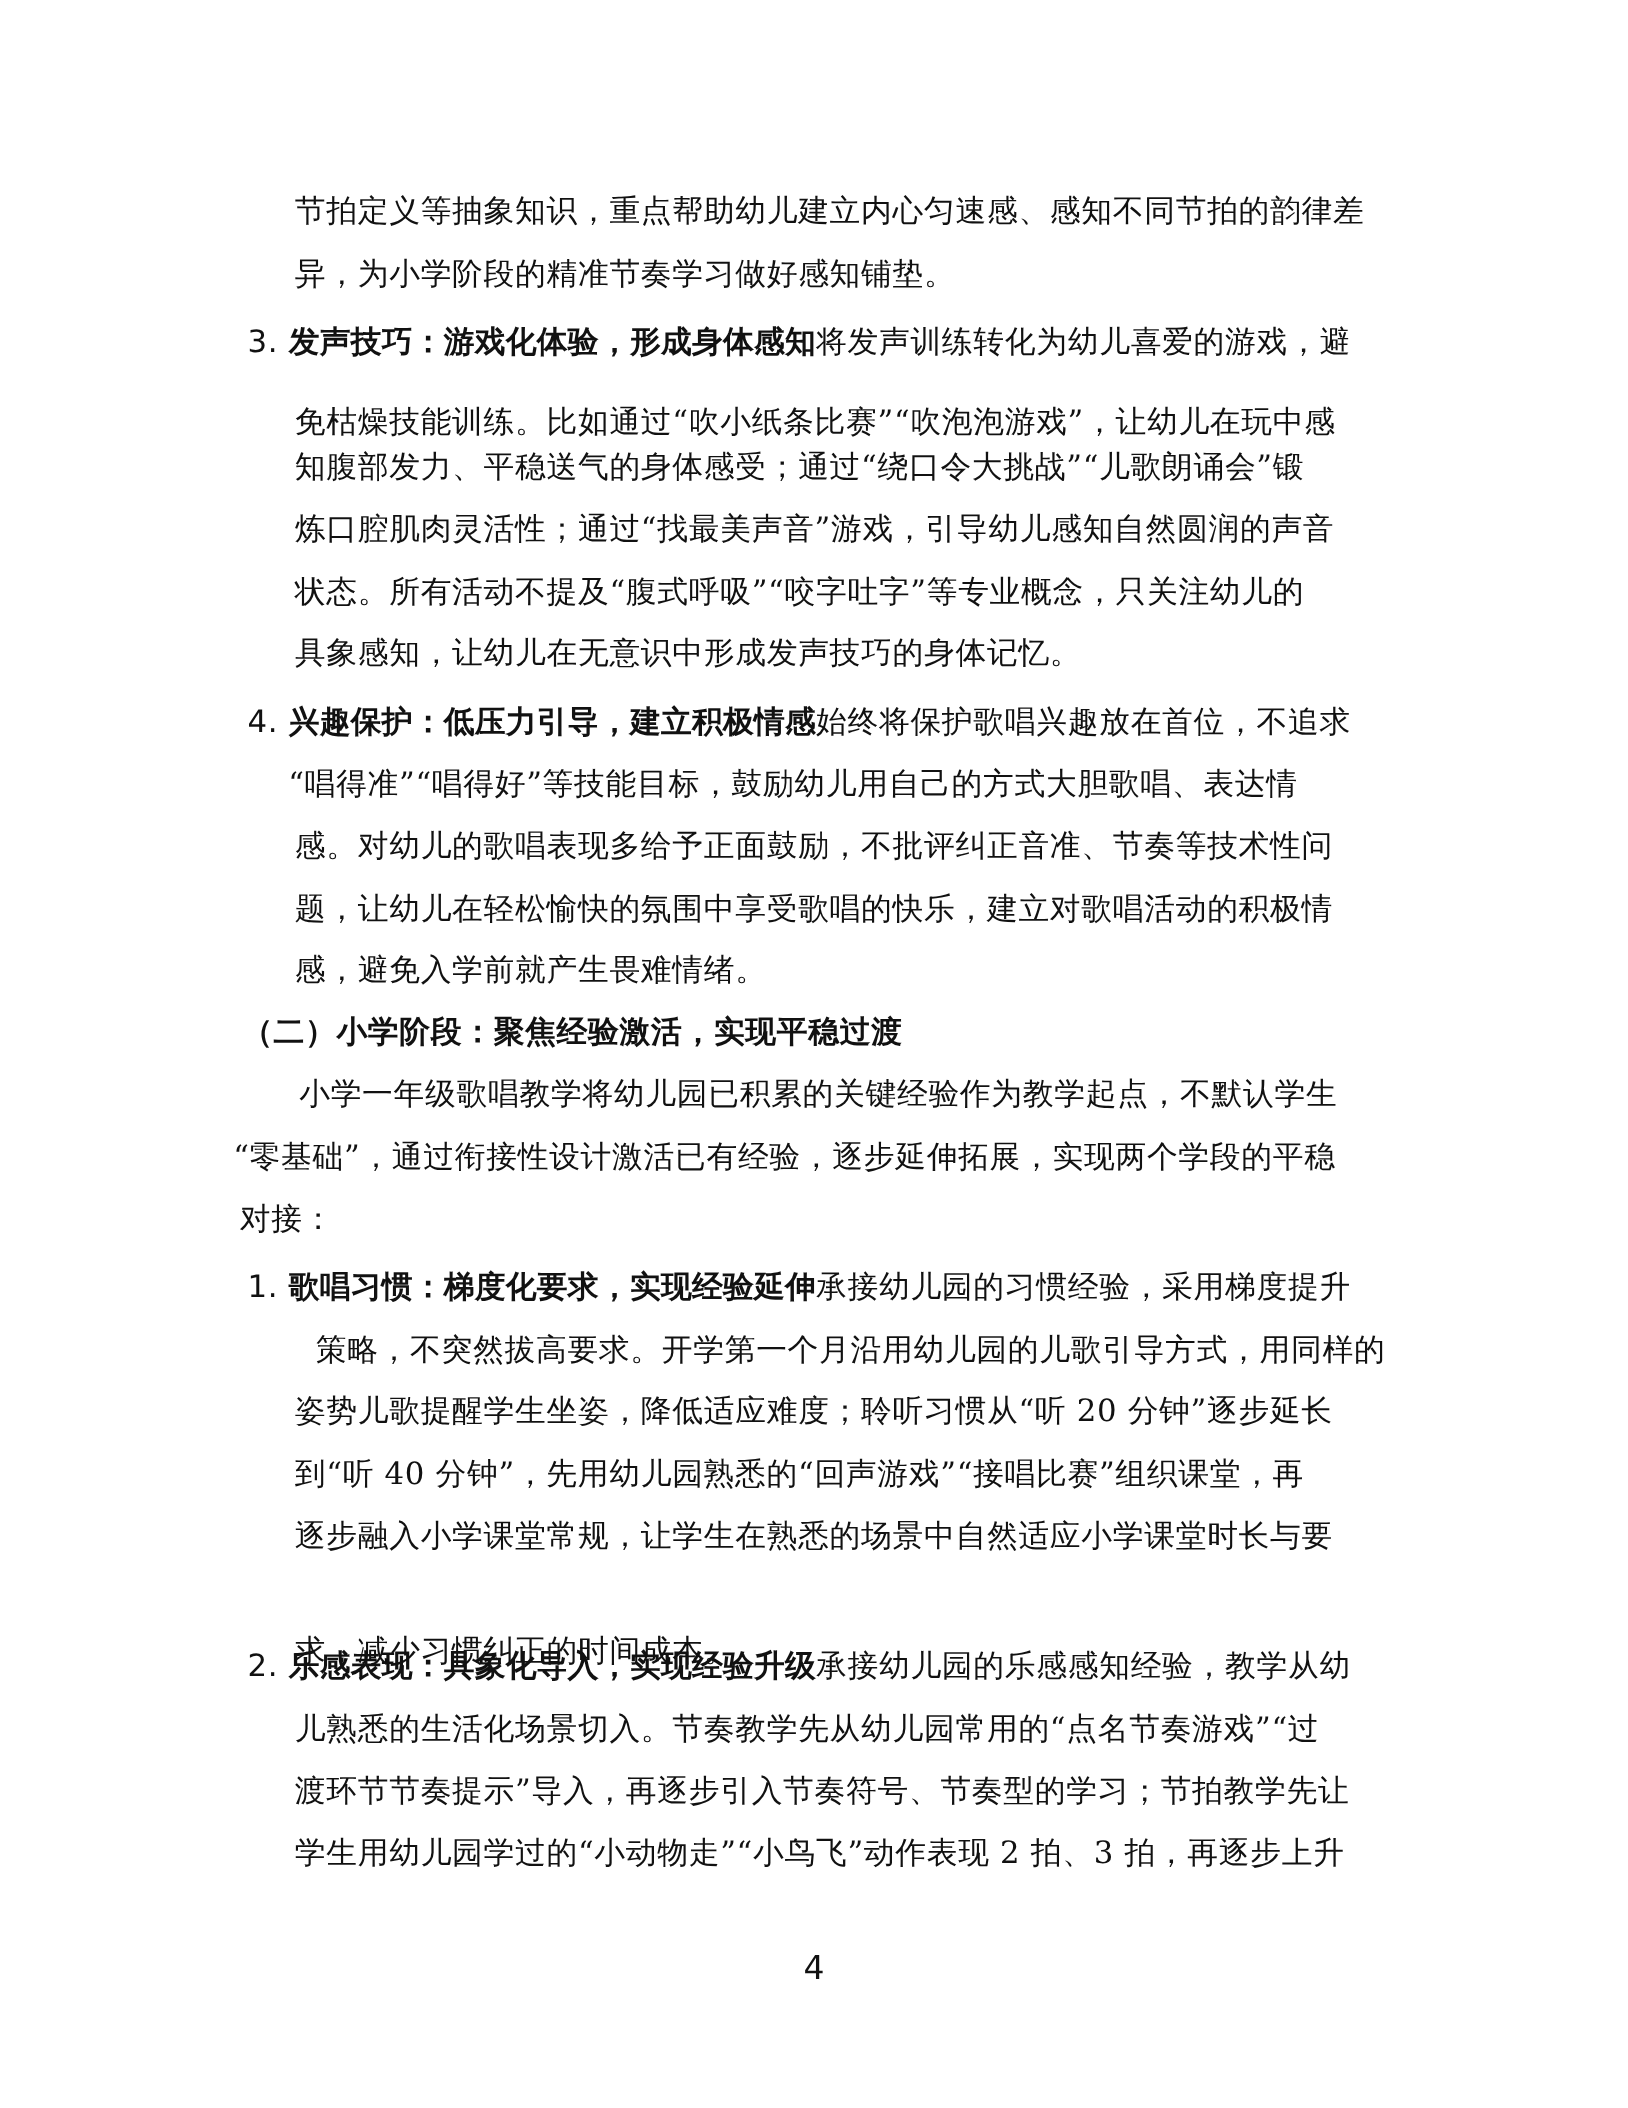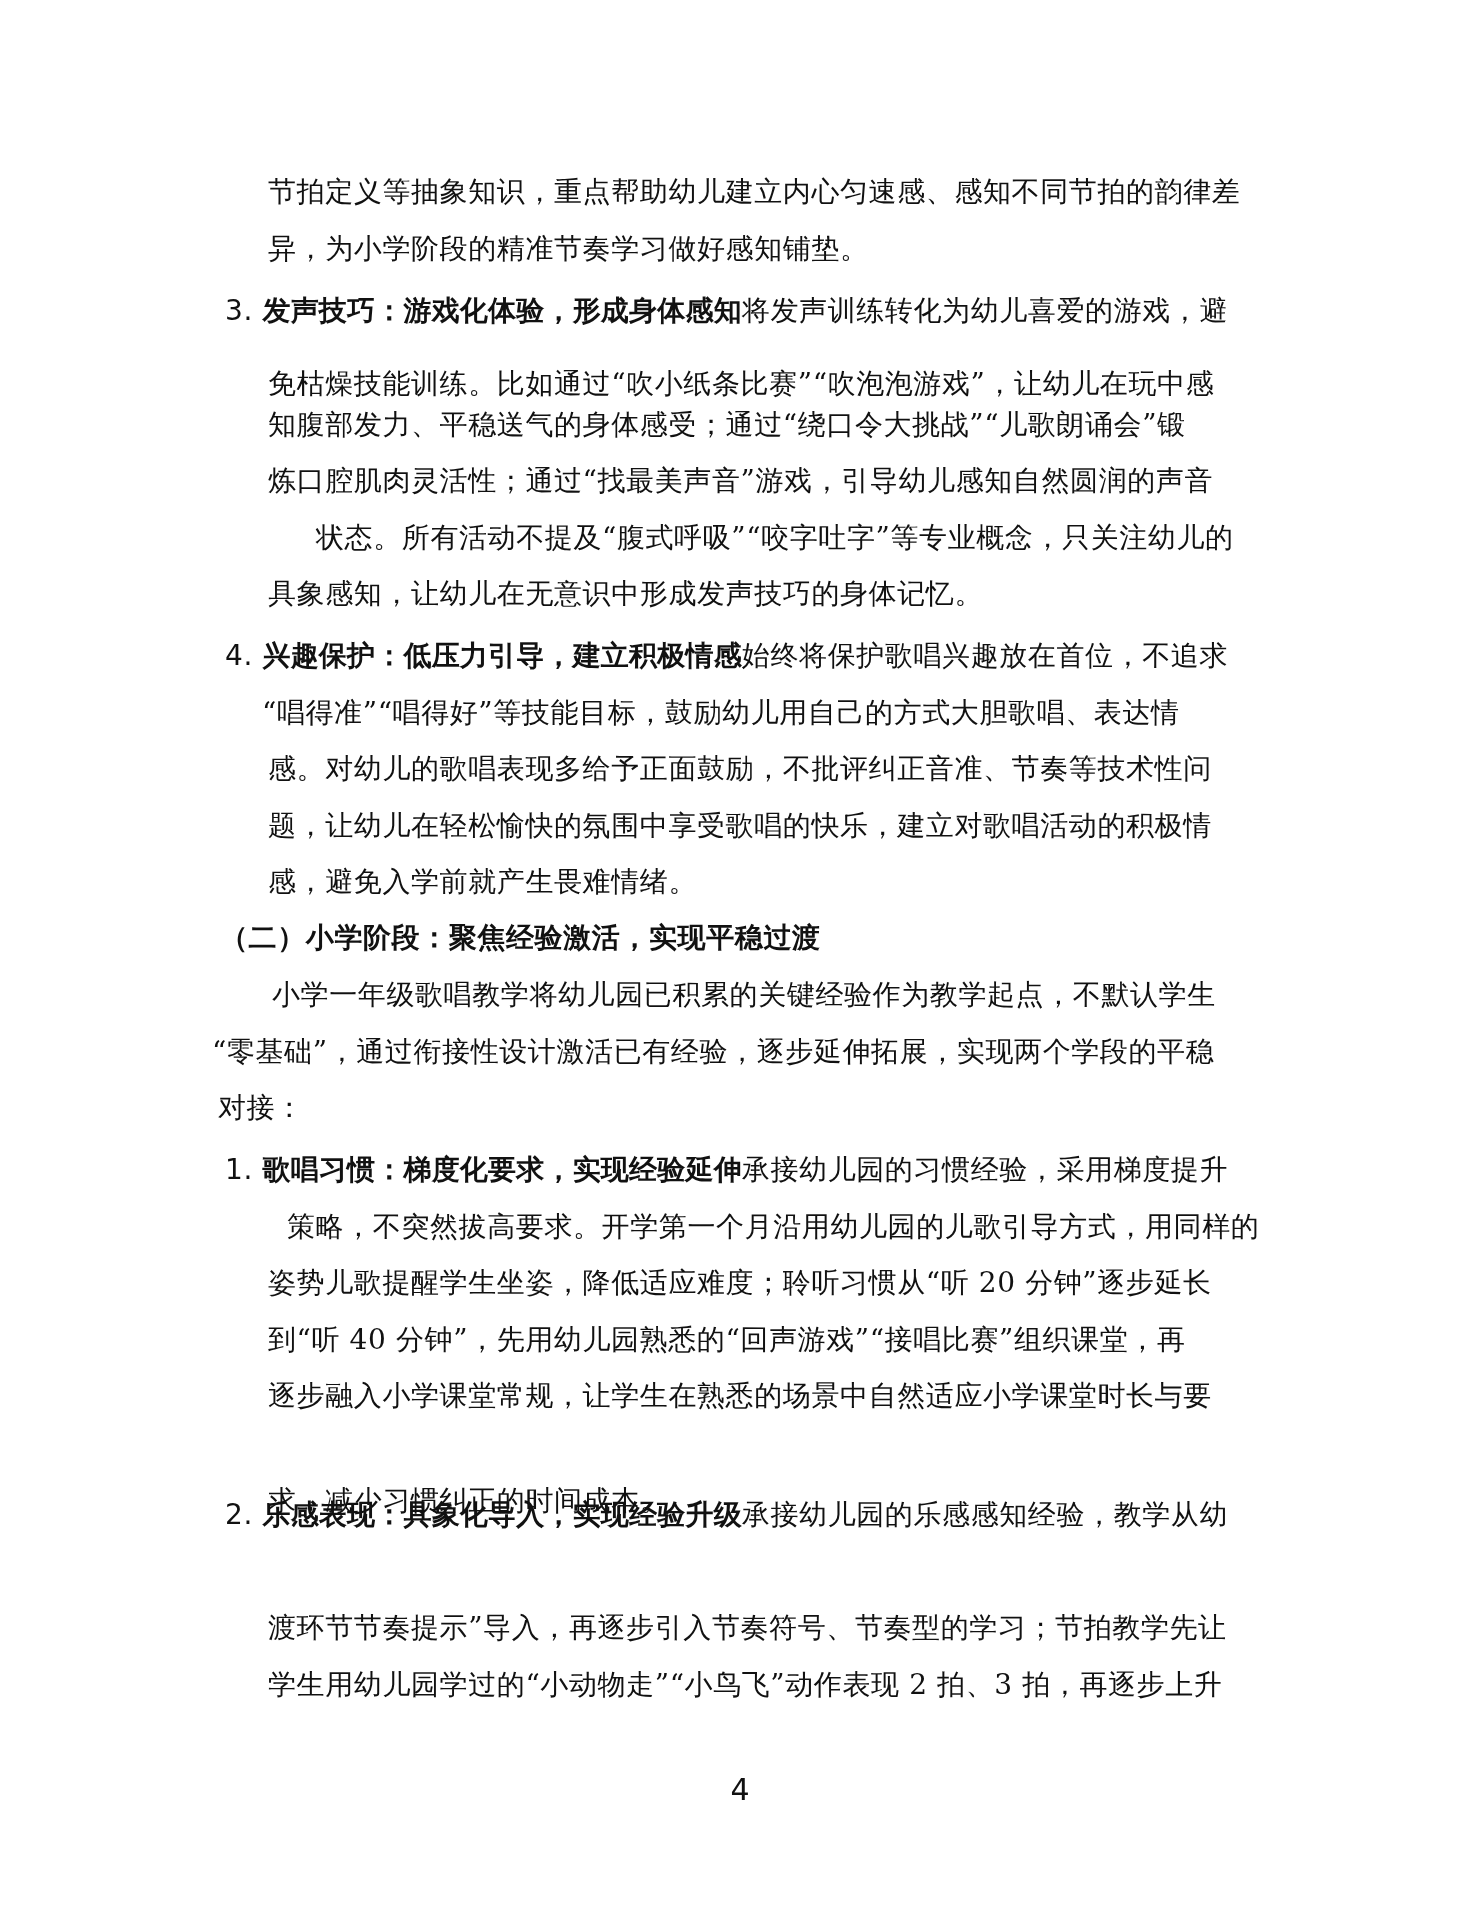--- a/index.html
+++ b/index.html
@@ -21,21 +21,21 @@
   <div class="line" style="left:268px; top:172px;">节拍定义等抽象知识，重点帮助幼儿建立内心匀速感、感知不同节拍的韵律差</div>
   <div class="line" style="left:268px; top:229px;">异，为小学阶段的精准节奏学习做好感知铺垫。</div>
 
   <div class="line" style="left:225px; top:291px;">
     <span class="num">3.</span>
     <span class="b">发声技巧：游戏化体验，形成身体感知</span><span>将发声训练转化为幼儿喜爱的游戏，避</span>
   </div>
   <div class="line" style="left:268px; top:328px;margin-top:36px;">免枯燥技能训练。比如通过“吹小纸条比赛”“吹泡泡游戏”，让幼儿在玩中感</div>
   <div class="line" style="left:268px; top:405px;">知腹部发力、平稳送气的身体感受；通过“绕口令大挑战”“儿歌朗诵会”锻</div>
   <div class="line" style="left:268px; top:461px;">炼口腔肌肉灵活性；通过“找最美声音”游戏，引导幼儿感知自然圆润的声音</div>
-  <div class="line" style="left:268px; top:518px;margin-left:48px;">状态。所有活动不提及“腹式呼吸”“咬字吐字”等专业概念，只关注幼儿的</div>
+  <div class="line" style="left:268px; top:518px;">状态。所有活动不提及“腹式呼吸”“咬字吐字”等专业概念，只关注幼儿的</div>
   <div class="line" style="left:268px; top:574px;">具象感知，让幼儿在无意识中形成发声技巧的身体记忆。</div>
 
   <div class="line" style="left:225px; top:636px;">
     <span class="num">4.</span>
     <span class="b">兴趣保护：低压力引导，建立积极情感</span><span>始终将保护歌唱兴趣放在首位，不追求</span>
   </div>
   <div class="line" style="left:262px; top:693px;">“唱得准”“唱得好”等技能目标，鼓励幼儿用自己的方式大胆歌唱、表达情</div>
   <div class="line" style="left:268px; top:749px;">感。对幼儿的歌唱表现多给予正面鼓励，不批评纠正音准、节奏等技术性问</div>
   <div class="line" style="left:268px; top:806px;">题，让幼儿在轻松愉快的氛围中享受歌唱的快乐，建立对歌唱活动的积极情</div>
   <div class="line" style="left:268px; top:862px;">感，避免入学前就产生畏难情绪。</div>
@@ -53,17 +53,18 @@
   <div class="line" style="left:268px; top:1207px;margin-left:19px;">策略，不突然拔高要求。开学第一个月沿用幼儿园的儿歌引导方式，用同样的</div>
   <div class="line" style="left:268px; top:1263px;">姿势儿歌提醒学生坐姿，降低适应难度；聆听习惯从“听 20 分钟”逐步延长</div>
   <div class="line" style="left:268px; top:1320px;">到“听 40 分钟”，先用幼儿园熟悉的“回声游戏”“接唱比赛”组织课堂，再</div>
   <div class="line" style="left:268px; top:1376px;">逐步融入小学课堂常规，让学生在熟悉的场景中自然适应小学课堂时长与要</div>
   <div class="line" style="left:268px; top:1433px;margin-top:48px;">求，减少习惯纠正的时间成本。</div>
 
   <div class="line" style="left:225px; top:1495px;">
     <span class="num">2.</span>
     <span class="b">乐感表现：具象化导入，实现经验升级</span><span>承接幼儿园的乐感感知经验，教学从幼</span>
   </div>
+  <div class="line" style="left:268px; top:1552px;">儿熟悉的生活化场景切入。节奏教学先从幼儿园常用的“点名节奏游戏”“过</div>
   <div class="line" style="left:268px; top:1608px;">渡环节节奏提示”导入，再逐步引入节奏符号、节奏型的学习；节拍教学先让</div>
   <div class="line" style="left:268px; top:1665px;">学生用幼儿园学过的“小动物走”“小鸟飞”动作表现 2 拍、3 拍，再逐步上升</div>
 
   <div class="pagenum">4</div>
 </div>
 
 </body></html>

